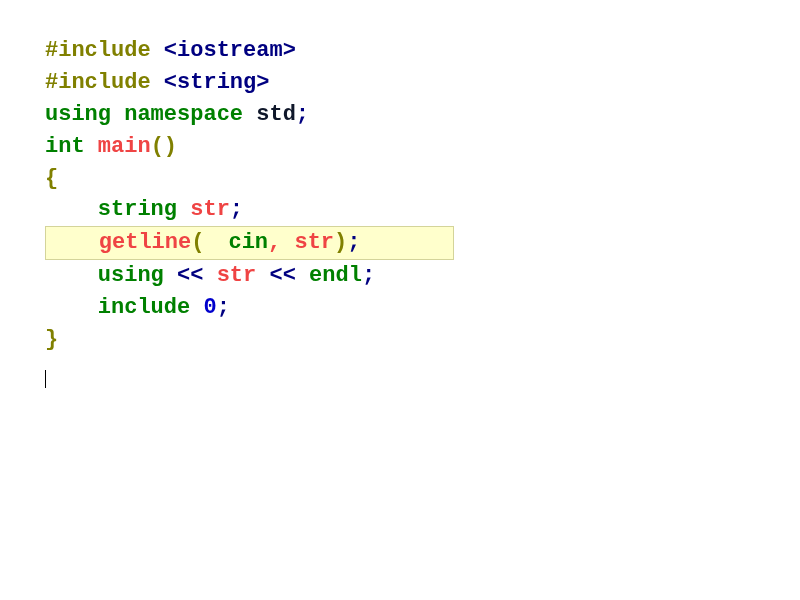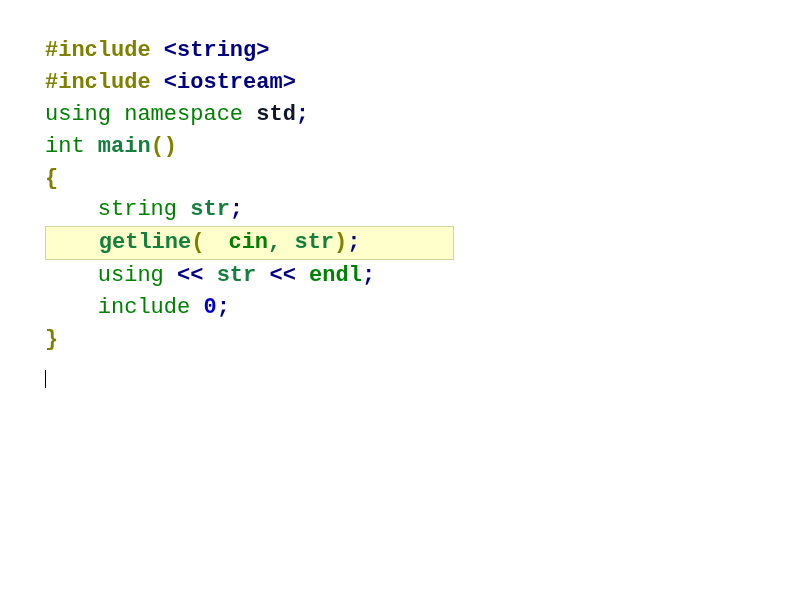--- a/index.html
+++ b/index.html
@@ -18,27 +18,27 @@
       position: relative;
       white-space: pre;
     }
     .highlighted {
       display: inline-block;
       background: #ffffcc;
       border: 1px solid #d4d49a;
     }
     .keyword {
       color: #008000;
-      font-weight: normal;
+      font-weight: bold;
     }
     .preproc {
       color: #808000;
     }
     .identifier {
-      color: #15803d;
+      color: #ef4444;
     }
     .angle {
       color: #000080;
     }
     .libname {
       color: #000080;
     }
     .std {
       color: #0f172a;
       font-weight: bold;
@@ -73,23 +73,23 @@
       height: 18px;
       background: #000;
       vertical-align: bottom;
     }
   </style>
 </head>
 <body>
 
 <div class="code-container">
 
+  <div class="line"><span class="preproc">#include </span><span class="angle">&lt;</span><span class="libname">iostream</span><span class="angle">&gt;</span></div>
+
   <div class="line"><span class="preproc">#include </span><span class="angle">&lt;</span><span class="libname">string</span><span class="angle">&gt;</span></div>
-
-  <div class="line"><span class="preproc">#include </span><span class="angle">&lt;</span><span class="libname">iostream</span><span class="angle">&gt;</span></div>
 
   <div class="line"><span class="keyword">using </span><span class="keyword">namespace </span><span class="std">std</span><span class="semicolon">;</span></div>
 
   <div class="line"><span class="keyword">int </span><span class="identifier">main</span><span class="paren">()</span></div>
 
   <div class="line"><span class="brace">{</span></div>
 
   <div class="line"><span>    </span><span class="keyword">string </span><span class="identifier">str</span><span class="semicolon">;</span></div>
 
   <div class="line"><span class="highlighted"><span>    </span><span class="identifier">getline</span><span class="paren">(</span><span class="cin">cin</span><span class="identifier">, </span><span class="identifier">str</span><span class="paren">)</span><span class="semicolon">;</span>       </span></div>

